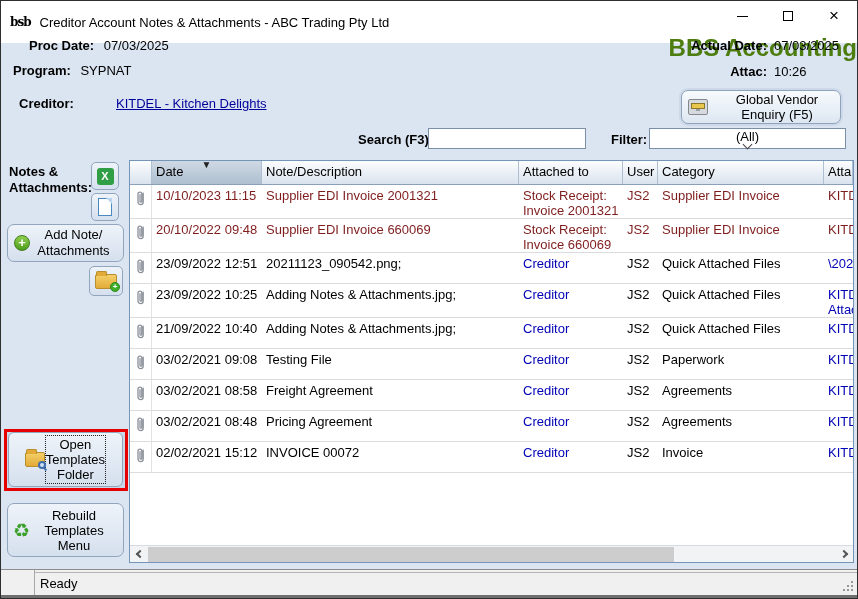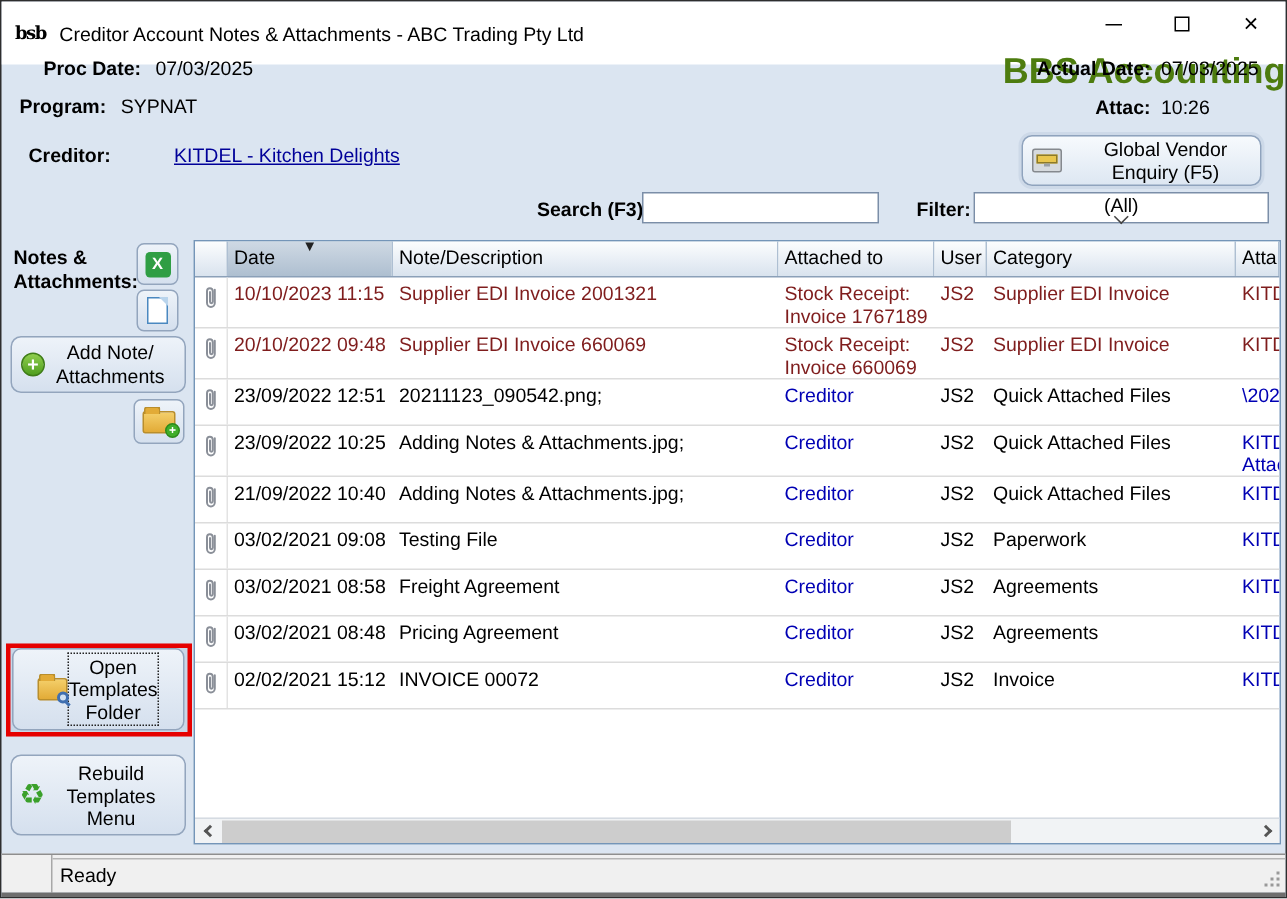--- a/index.html
+++ b/index.html
@@ -201,21 +201,21 @@
     </div>
     <div class="tbody">
         <div class="trow row-red">
     <div class="c c-clip">
       <svg width="10" height="17" viewBox="0 0 10 17">
               <path d="M7.2 3.2 L7.2 12 A2.6 2.6 0 0 1 2 12 L2 4 A1.9 1.9 0 0 1 5.8 4 L5.8 11.2 A0.9 0.9 0 0 1 4 11.2 L4 4.6" fill="none" stroke="#8a8f98" stroke-width="1.3" stroke-linecap="round"></path>
             </svg>
     </div>
     <div class="c c-date">10/10/2023 11:15</div>
     <div class="c c-desc">Supplier EDI Invoice 2001321</div>
-    <div class="c c-att">Stock Receipt: Invoice 1767189</div>
+    <div class="c c-att">Stock Receipt: Invoice 2001321</div>
     <div class="c c-user">JS2</div>
     <div class="c c-cat">Supplier EDI Invoice</div>
     <div class="c c-file">KITD</div>
   </div>
         <div class="trow row-red">
     <div class="c c-clip">
       <svg width="10" height="17" viewBox="0 0 10 17">
               <path d="M7.2 3.2 L7.2 12 A2.6 2.6 0 0 1 2 12 L2 4 A1.9 1.9 0 0 1 5.8 4 L5.8 11.2 A0.9 0.9 0 0 1 4 11.2 L4 4.6" fill="none" stroke="#8a8f98" stroke-width="1.3" stroke-linecap="round"></path>
             </svg>
     </div>

